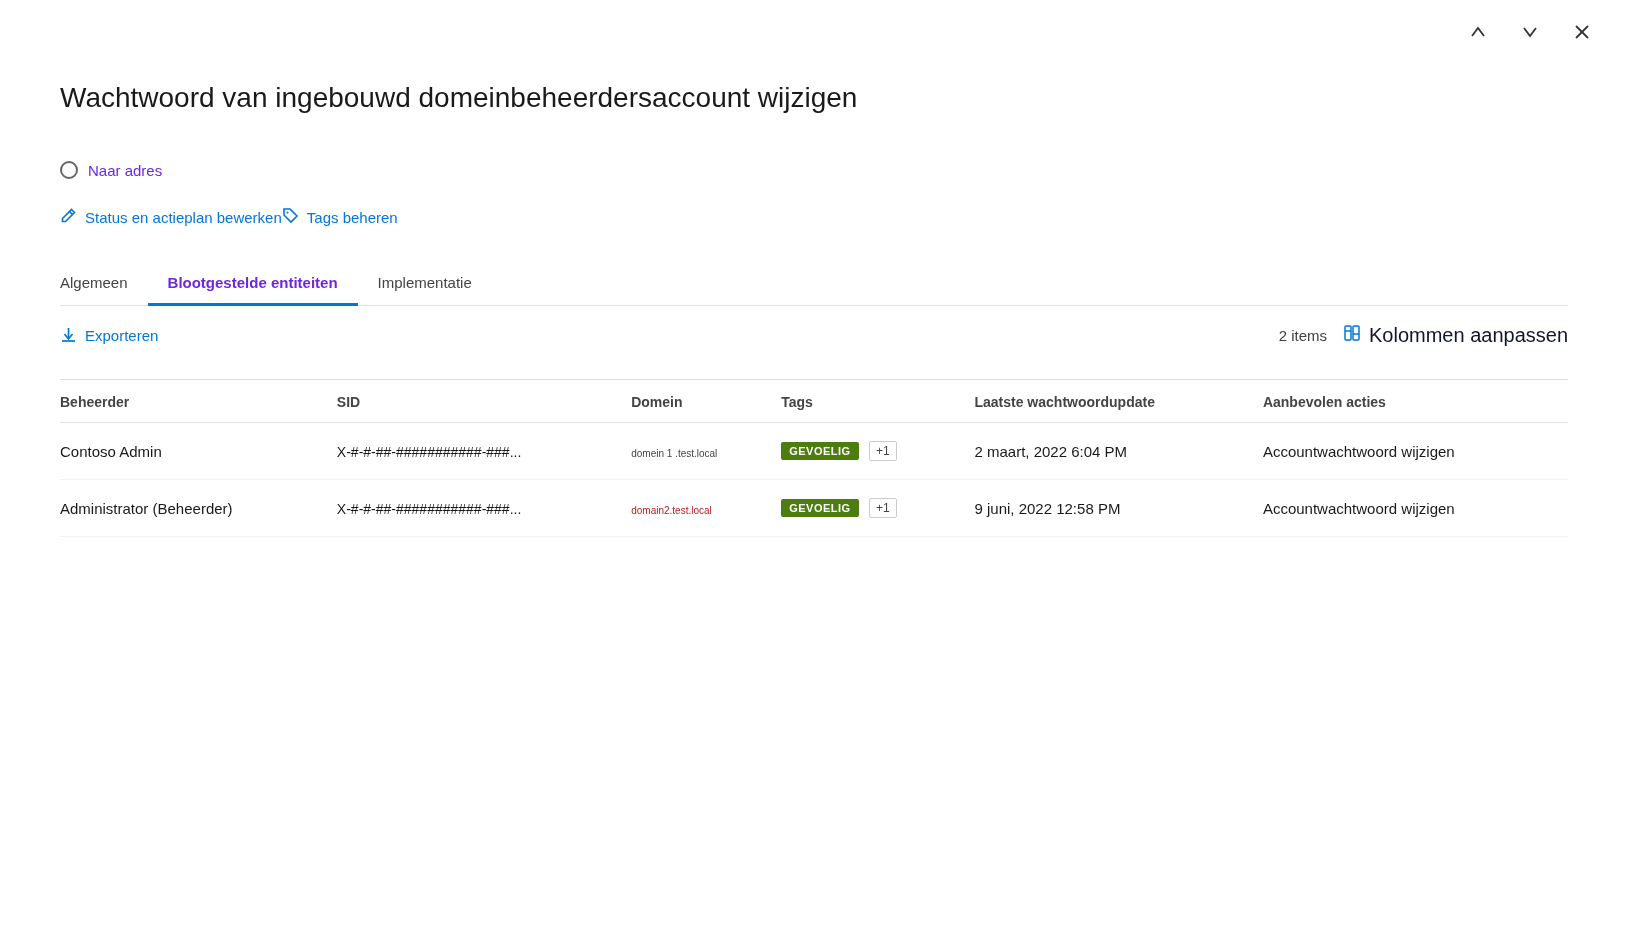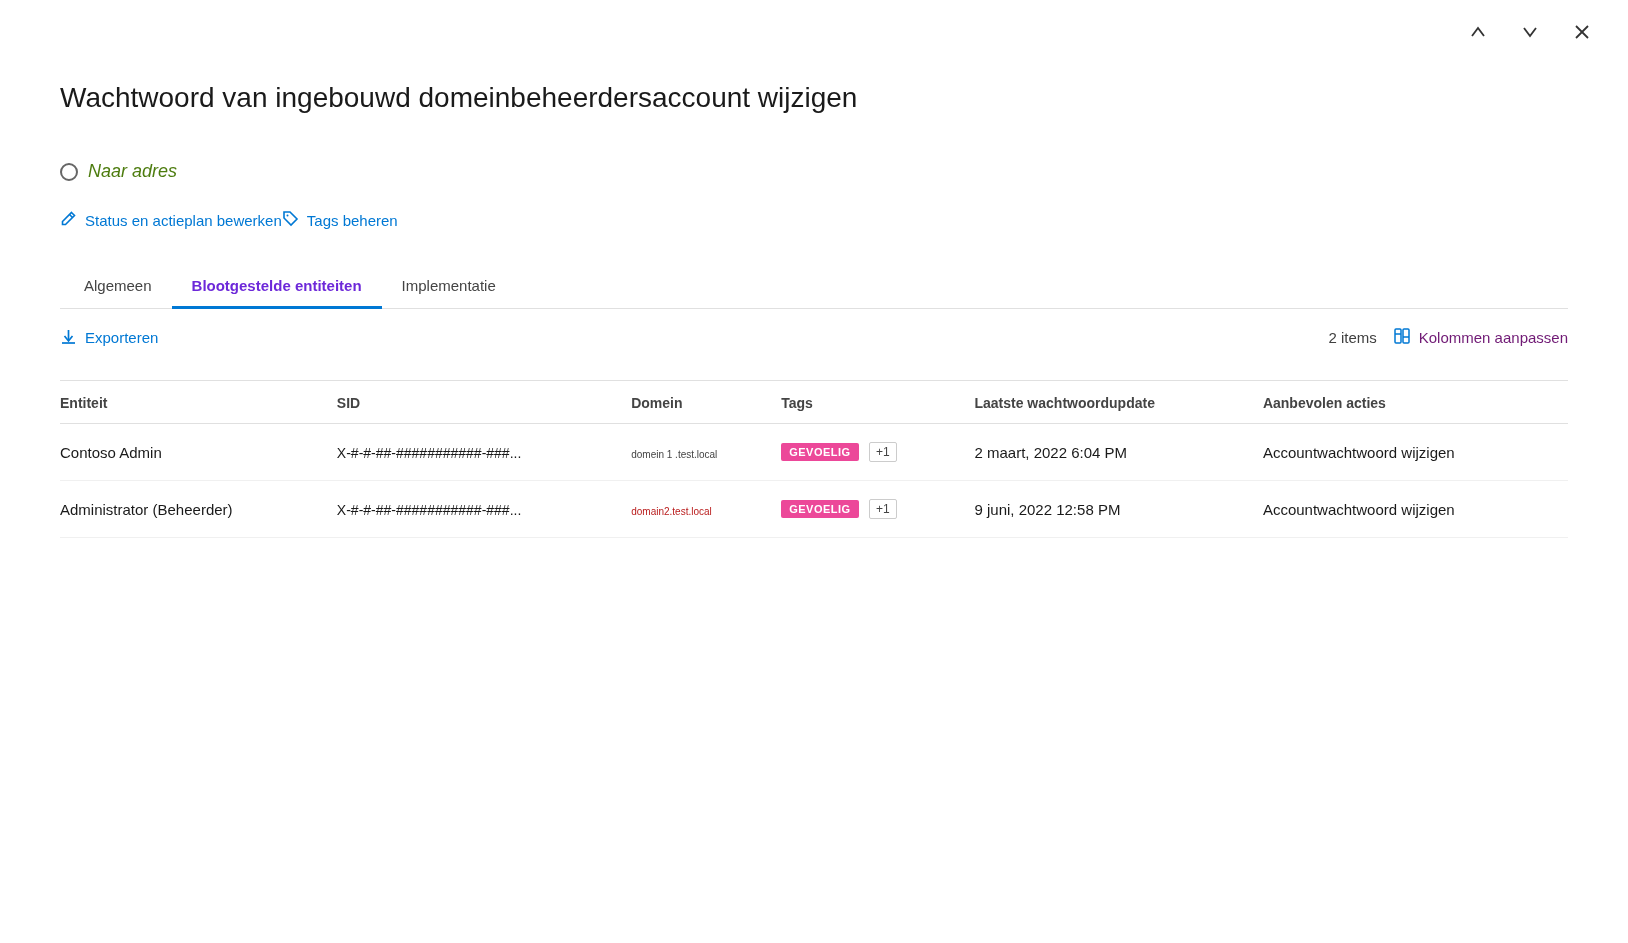--- a/index.html
+++ b/index.html
@@ -56,23 +56,22 @@
     }
     .radio-circle {
       width: 18px;
       height: 18px;
       border: 2px solid #666;
       border-radius: 50%;
       display: inline-block;
       flex-shrink: 0;
     }
     .radio-label {
-      font-size: 18px;
-      color: #4d7c0f;
-      font-style: italic;
+      font-size: 15px;
+      color: #6d28d9;
     }
     .action-bar {
       display: flex;
       align-items: center;
       margin-bottom: 36px;
     }
     .action-link {
       display: flex;
       align-items: center;
       gap: 8px;
@@ -94,21 +93,21 @@
     }
     .tab {
       padding: 10px 20px 12px 20px;
       font-size: 15px;
       cursor: pointer;
       color: #444;
       border-bottom: 3px solid transparent;
       margin-bottom: -1px;
       white-space: nowrap;
     }
-    .tab:first-child { padding-left: 0; margin-left: 24px; }
+    .tab:first-child { padding-left: 0; }
     .tab.active {
       color: #6d28d9;
       border-bottom: 3px solid #0078d4;
       font-weight: 600;
     }
     .toolbar {
       display: flex;
       align-items: center;
       justify-content: space-between;
       padding: 18px 0 32px 0;
@@ -136,22 +135,22 @@
       gap: 16px;
     }
     .items-count {
       font-size: 15px;
       color: #404040;
     }
     .customize-btn {
       display: flex;
       align-items: center;
       gap: 8px;
-      color: #701a75;
-      font-size: 15px;
+      color: #0f172a;
+      font-size: 20px;
       cursor: pointer;
       background: none;
       border: none;
       padding: 0;
     }
     .table {
       width: 100%;
       border-collapse: collapse;
     }
     .table th {
@@ -167,21 +166,21 @@
       font-size: 15px;
       color: #1a1a1a;
       padding: 18px 16px 18px 0;
       border-bottom: 1px solid #f0f0f0;
       vertical-align: middle;
     }
     .table th:first-child, .table td:first-child { padding-left: 0; }
     .tag-badge {
       display: inline-flex;
       align-items: center;
-      background: #ec4899;
+      background: #4d7c0f;
       color: #fff;
       font-size: 11px;
       font-weight: 700;
       padding: 3px 8px;
       border-radius: 2px;
       letter-spacing: 0.5px;
       margin-right: 6px;
     }
     .tag-plus {
       display: inline-flex;
@@ -291,21 +290,21 @@
           </svg>
         </span>
         <span>Kolommen aanpassen</span>
       </button>
     </div>
   </div>
 
   <table class="table">
     <thead>
       <tr>
-        <th>Entiteit</th>
+        <th>Beheerder</th>
         <th>SID</th>
         <th>Domein</th>
         <th>Tags</th>
         <th>Laatste wachtwoordupdate</th>
         <th>Aanbevolen acties</th>
       </tr>
     </thead>
     <tbody>
 
       <tr class="table-row">

